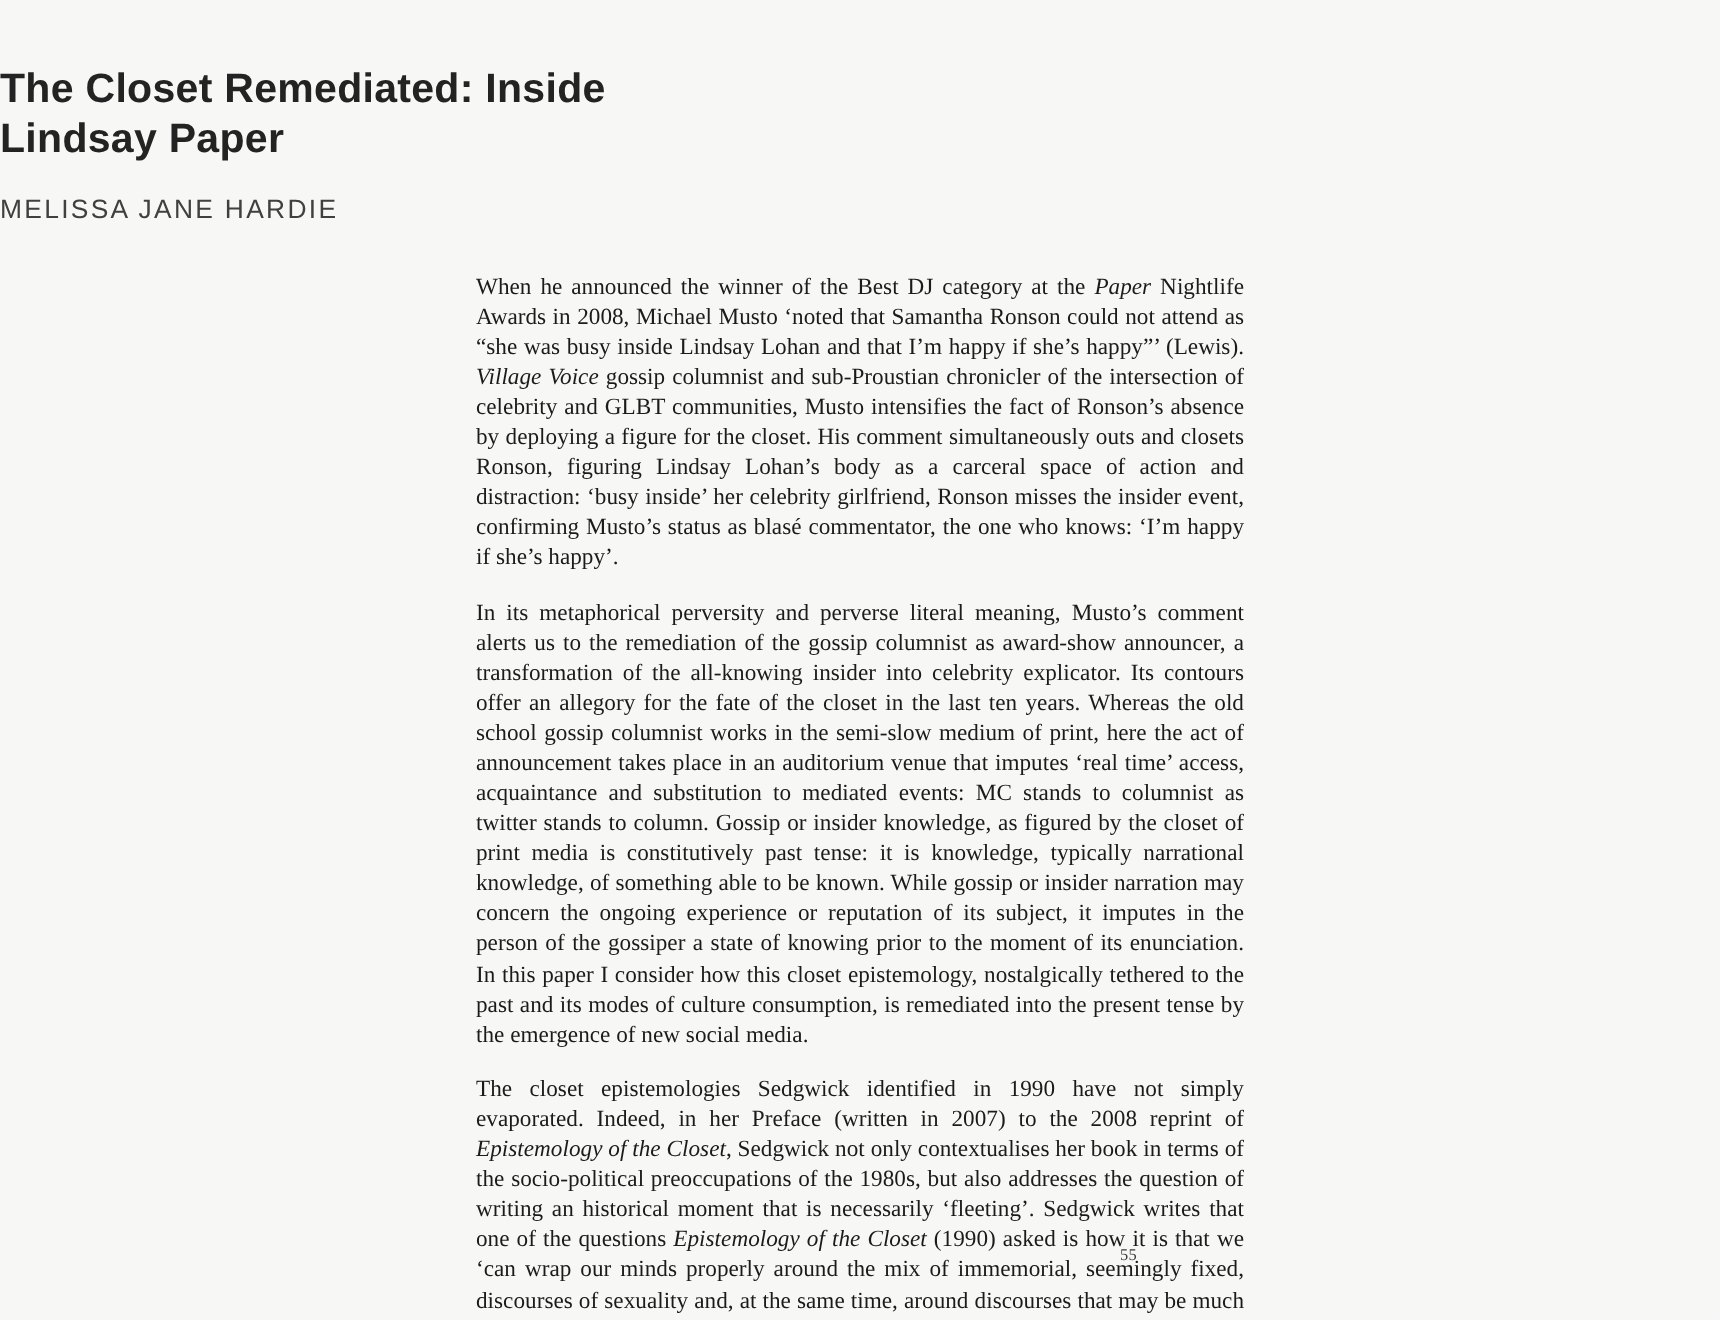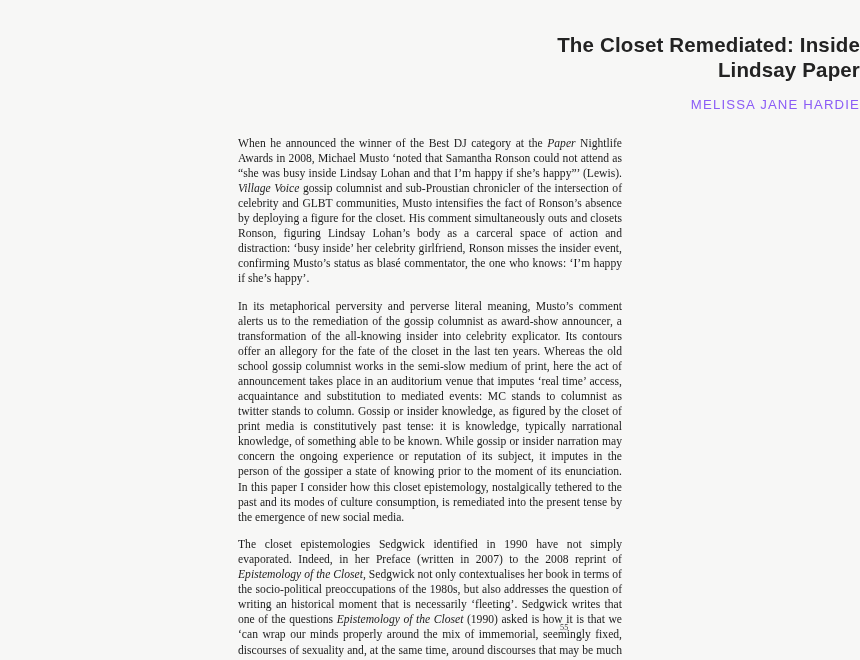--- a/index.html
+++ b/index.html
@@ -23,42 +23,42 @@
     height: 660px;
     box-sizing: border-box;
   }
 
   
   .title-block {
     position: absolute;
     left: 0;
     top: 32px;
     width: 860px;
-    text-align: right;
+    text-align: left;
   }
   .doc-title {
     font-family: "Liberation Sans", "DejaVu Sans", sans-serif;
     font-weight: bold;
     font-size: 20.5px;
     line-height: 25px;
     letter-spacing: 0.15px;
     color: #232323;
     margin: 0;
     padding: 0;
   }
   .doc-title .t-line {
     display: block;
   }
   .doc-author {
     font-family: "Liberation Sans", "DejaVu Sans", sans-serif;
     font-weight: normal;
     font-size: 13.2px;
     line-height: 18px;
     letter-spacing: 1.15px;
-    color: #8b5cf6;
+    color: #404040;
     margin: 0;
     padding: 0;
     margin-top: 14px;
   }
 
   
   .body-column {
     position: absolute;
     left: 238px;
     top: 136px;

